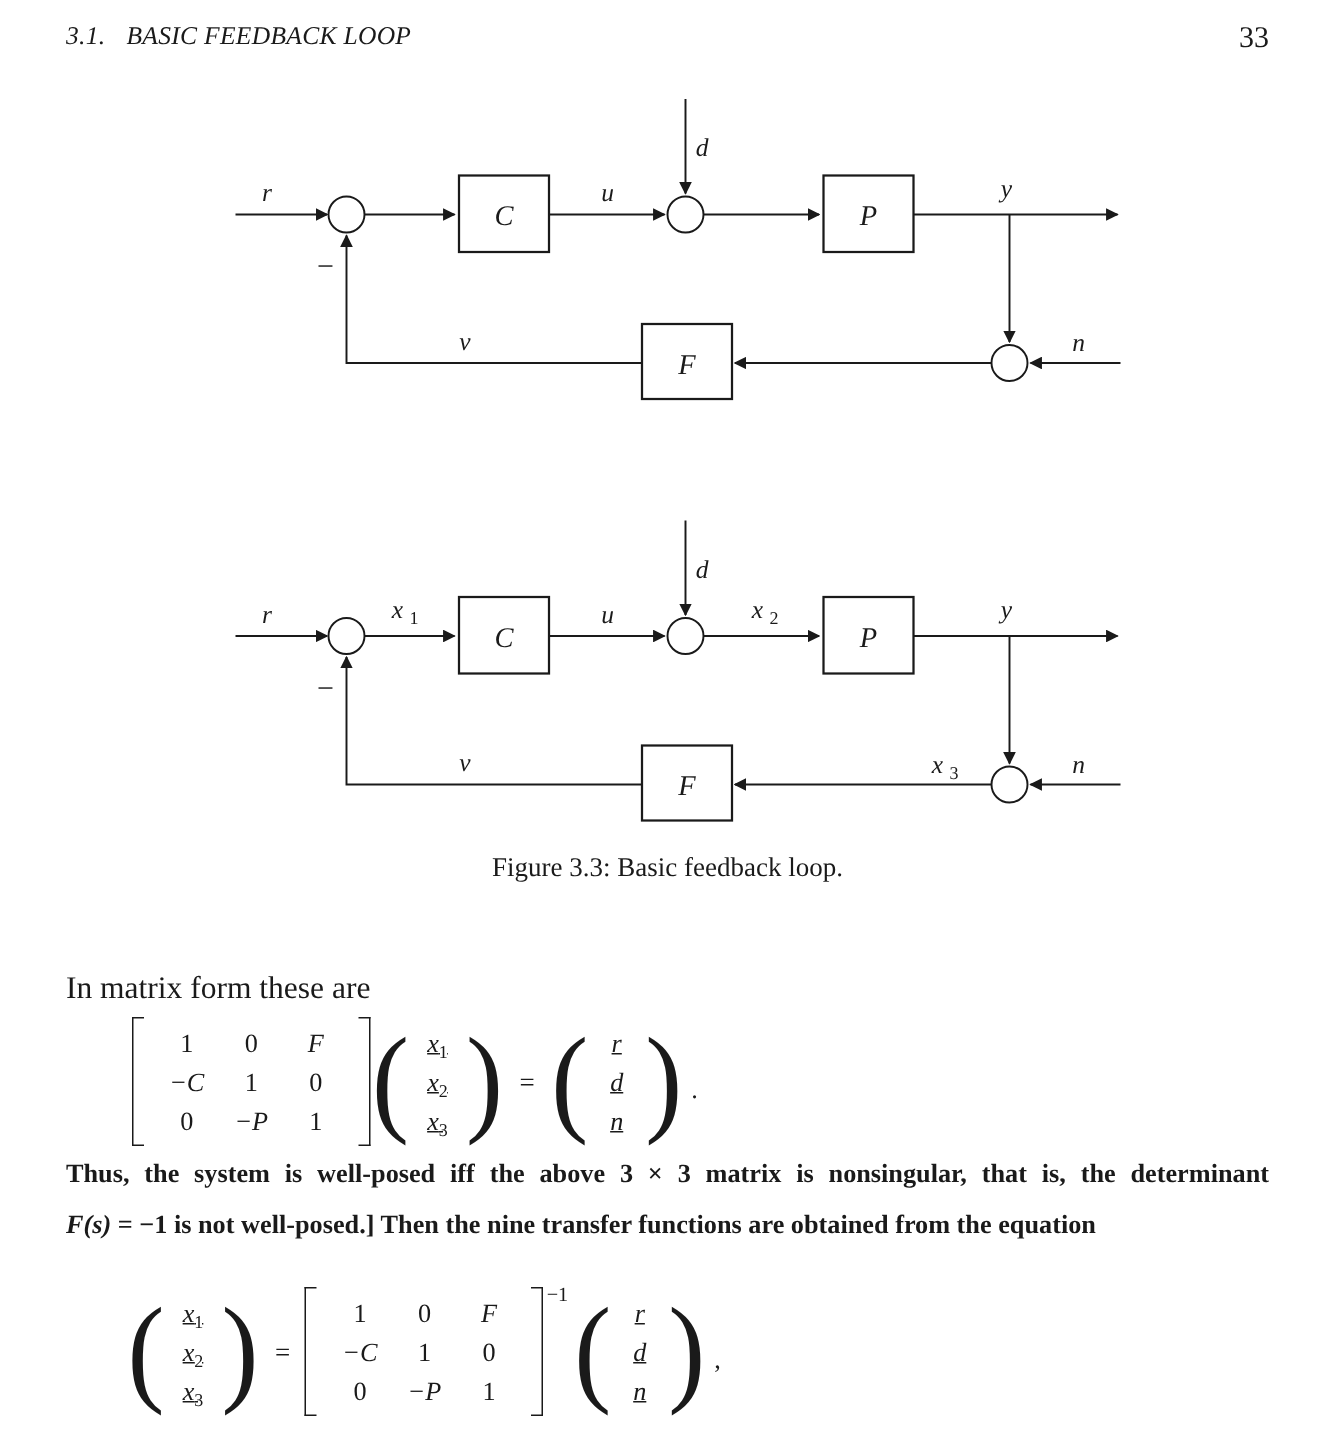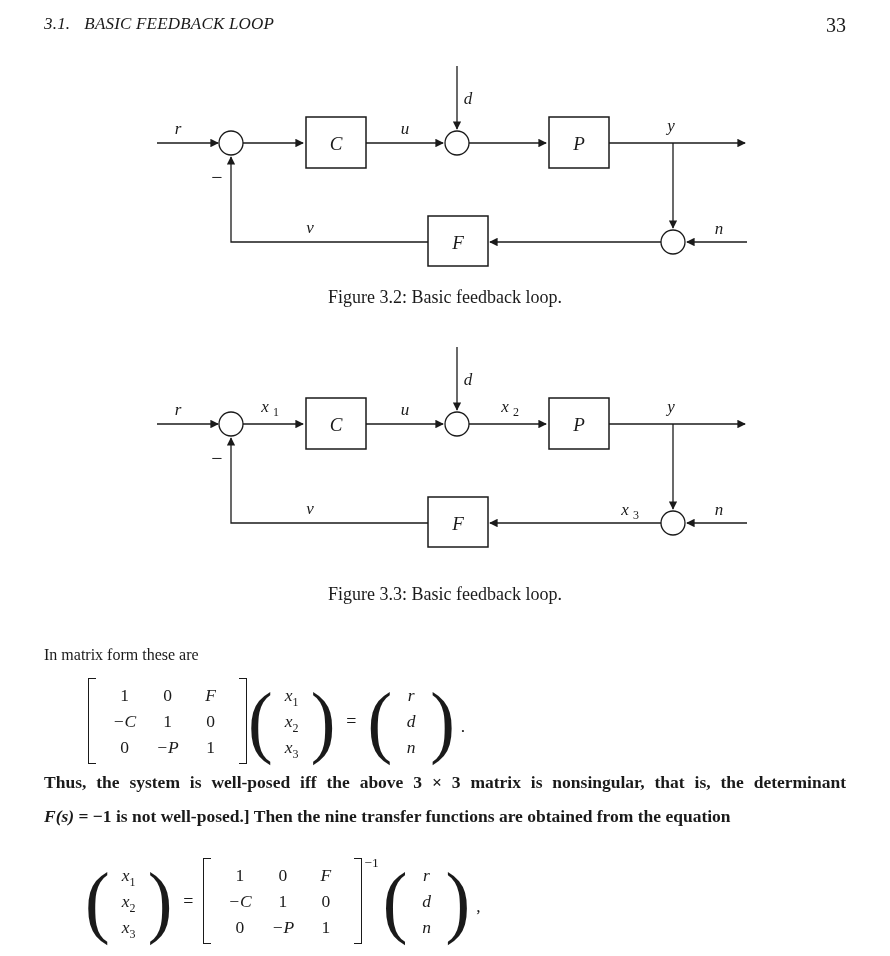--- a/index.html
+++ b/index.html
@@ -14,35 +14,35 @@
     letter-spacing:0.2px; white-space:nowrap;
   }
   .header-left .sec-num { margin-right:14px; }
   .header-right { position:absolute; right:44px; top:14px; font-size:20px; }
 
   
   .fig { position:absolute; left:0; }
   .caption { position:absolute; left:0; width:890px; text-align:center; font-size:18px; }
 
   
-  .intro { position:absolute; left:44px; top:646px; font-size:16px; }
+  .intro { position:absolute; left:44px; top:646px; font-size:21px; }
 
   
   .eq { position:absolute; display:flex; align-items:center; font-size:17.5px; }
   .br { align-self:stretch; width:7px; border:1.6px solid #1a1a1a; }
   .br-l { border-right:none; }
   .br-r { border-left:none; }
   .mat { display:grid; grid-template-columns:repeat(3,auto); padding:4px 7px; }
   .mat .cell { min-width:37px; height:26px; line-height:26px; text-align:center; padding:0 3px; }
   .var { font-style:italic; }
   .paren {
     font-size:74px; line-height:80px; font-weight:400; color:#1a1a1a;
     transform:scaleY(1.08); transform-origin:center; padding:0 1px; user-select:none;
   }
-  .vec { display:grid; }
+  .vec { display:grid;text-decoration:underline; }
   .vec .cell { min-width:26px; height:26px; line-height:26px; text-align:center; padding:0 5px; }
   .vec sub { font-size:12px; font-style:normal; }
   .eq-sign { margin:0 10px; font-size:18px; }
   .sup { align-self:flex-start; font-size:13.5px; margin:-3px 3px 0 2px; }
   .punct { align-self:center; margin:10px 0 0 5px; }
 
   
   .para { position:absolute; left:44px; top:771px; width:802px; font-size:17.5px; }
   .pline { text-align:justify; text-align-last:justify; line-height:22.3px; white-space:normal;font-weight:bold; }
   .pline-last { text-align-last:left;margin-top:12px; }
@@ -93,21 +93,20 @@
     <text class="blk" x="579" y="150" text-anchor="middle">P</text>
     <text class="blk" x="458" y="249" text-anchor="middle">F</text>
     <text class="sig" x="178" y="134" text-anchor="middle">r</text>
     <text class="sig" x="405" y="134" text-anchor="middle">u</text>
     <text class="sig" x="468" y="104" text-anchor="middle">d</text>
     <text class="sig" x="671" y="131" text-anchor="middle">y</text>
     <text class="sig" x="719" y="234" text-anchor="middle">n</text>
     <text class="sig" x="310" y="233" text-anchor="middle">v</text>
     <text class="minus" x="217" y="184" text-anchor="middle">−</text>
   </svg>
-  <div class="caption" style="top:287px">Figure 3.2: Basic feedback loop.</div>
 
   <svg class="fig" style="top:341px" width="890" height="215" viewBox="0 341 890 215">
     <defs>
       <marker id="ar2" viewBox="0 0 10 10" refX="9" refY="5" markerWidth="6.5" markerHeight="6.5" orient="auto">
         <path d="M0,0 L10,5 L0,10 z" fill="#1a1a1a"></path>
       </marker>
     </defs>
     <g stroke="#1a1a1a" stroke-width="1.3" fill="none">
       <line x1="157" y1="424" x2="218" y2="424" marker-end="url(#ar2)"></line>
       <line x1="243" y1="424" x2="303" y2="424" marker-end="url(#ar2)"></line>
@@ -138,21 +137,21 @@
     <text class="sig" x="468" y="385" text-anchor="middle">d</text>
     <text class="sig" x="505" y="412" text-anchor="middle">x</text>
     <text class="sigsub" x="513" y="416">2</text>
     <text class="sig" x="671" y="412" text-anchor="middle">y</text>
     <text class="sig" x="625" y="515" text-anchor="middle">x</text>
     <text class="sigsub" x="633" y="519">3</text>
     <text class="sig" x="719" y="515" text-anchor="middle">n</text>
     <text class="sig" x="310" y="514" text-anchor="middle">v</text>
     <text class="minus" x="217" y="465" text-anchor="middle">−</text>
   </svg>
-  <div class="caption" style="top:584px">Figure 3.3: Basic feedback loop.</div>
+  <div class="caption" style="top:568px">Figure 3.3: Basic feedback loop.</div>
 
   <div class="intro">In matrix form these are</div>
 
   <div class="eq" style="left:88px; top:678px">
     <span class="br br-l"></span>
     <span class="mat">
       <span class="cell">1</span>
       <span class="cell">0</span>
       <span class="cell var">F</span>
       <span class="cell var">−C</span>

